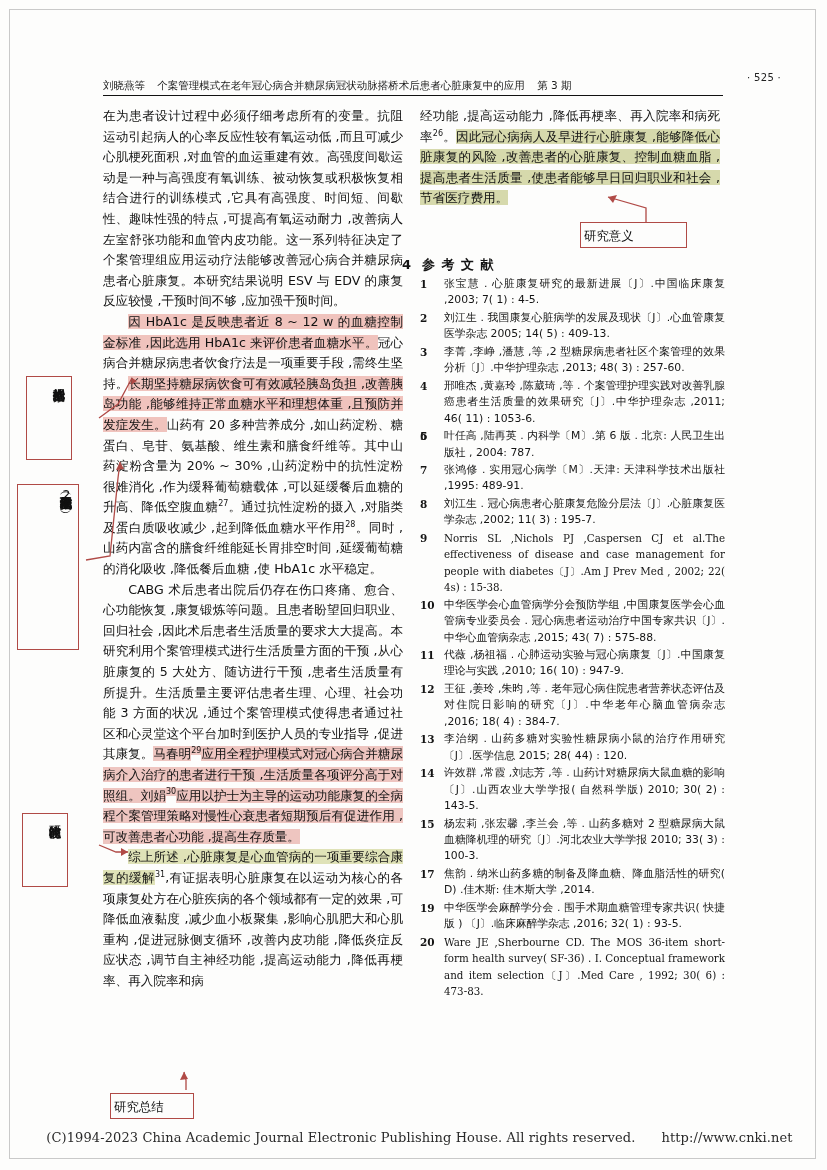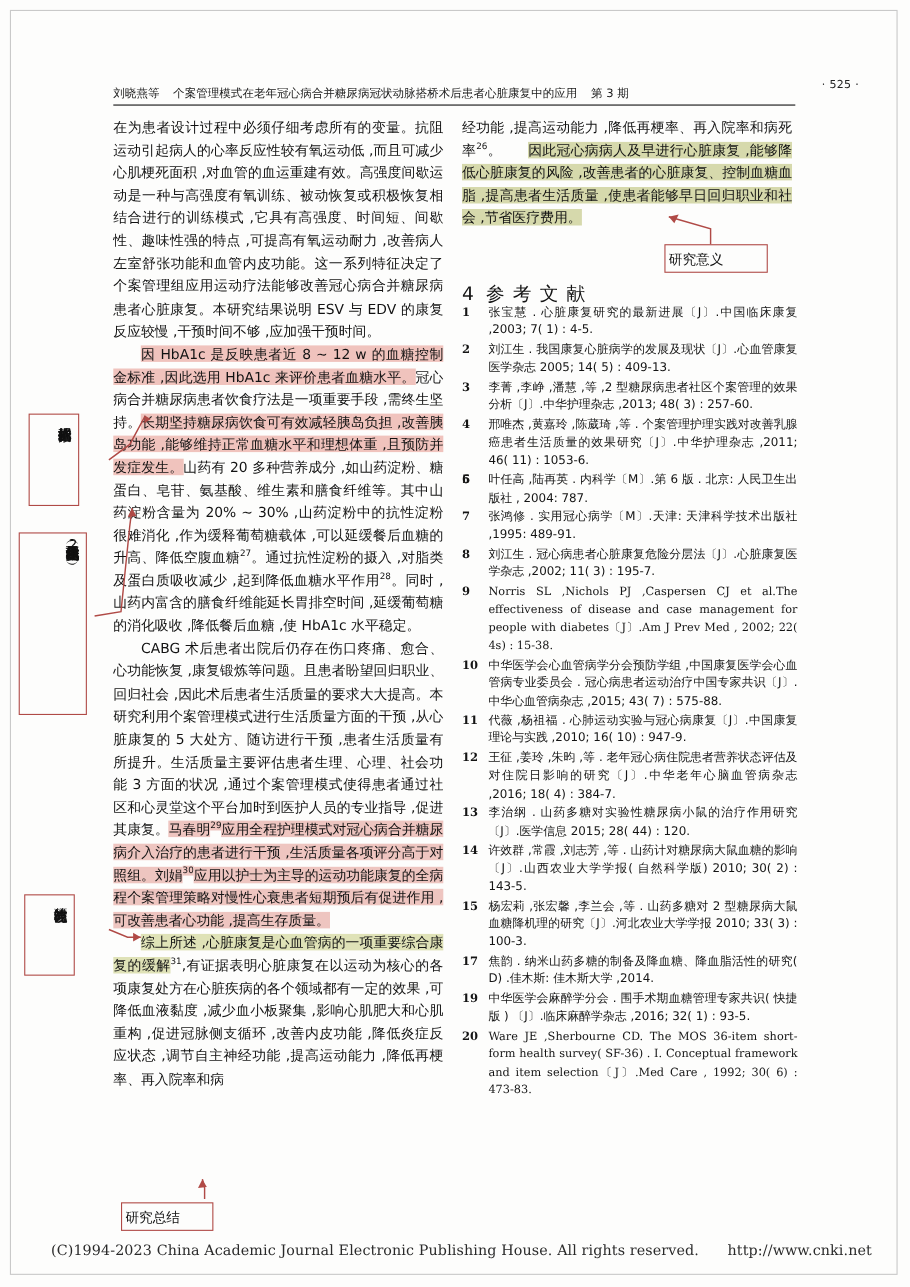--- a/index.html
+++ b/index.html
@@ -62,28 +62,28 @@
   }
   .col.left{left:103px;}
   .col.right{left:420px;}
   .col p{margin:0;text-indent:0;}
   .col p.ind{text-indent:2em;}
   sup{font-size:8px;vertical-align:super;line-height:0;}
 
   
   .hl-pink{background:#f0c3bd;}
   .hl-rose{background:#eec5c0;}
-  .hl-green{background:#d6d9ac;margin-left:24px;}
+  .hl-green{background:#d6d9ac;}
   .hl-lgreen{background:#dfe2b7;}
 
   
   .refhead{
     position:absolute;
-    left:420px;top:256px;
-    font-size:17px;font-weight:normal;
+    left:402px;top:256px;
+    font-size:13px;font-weight:bold;
     letter-spacing:1px;
   }
   .refhead .num{margin-right:10px;}
   .reflist{
     position:absolute;
     left:420px;top:276px;
     width:305px;
     font-size:10.8px;
     line-height:16.45px;
     color:#141414;
@@ -207,18 +207,18 @@
   </svg>
 
   <div class="callout vert" style="left:26px;top:376px;width:46px;height:84px;">选择观察指标的依据</div>
 
   <div class="callout vert" style="left:17px;top:484px;width:62px;height:166px;">干预措施导致结果变化的机理展示（2）</div>
 
   <div class="callout vert" style="left:22px;top:813px;width:46px;height:74px;">与以往研究的比较</div>
 
   <div class="callout" style="left:110px;top:1093px;width:84px;height:26px;line-height:22px;">研究总结</div>
 
-  <div class="callout" style="left:604px;top:222px;width:94px;height:26px;line-height:22px;">研究意义</div>
+  <div class="callout" style="left:580px;top:222px;width:107px;height:26px;line-height:22px;">研究意义</div>
 
   <div class="footer">
     <span>(C)1994-2023 China Academic Journal Electronic Publishing House. All rights reserved.</span><span class="url">http://www.cnki.net</span>
   </div>
 </div>
 
 </body></html>

